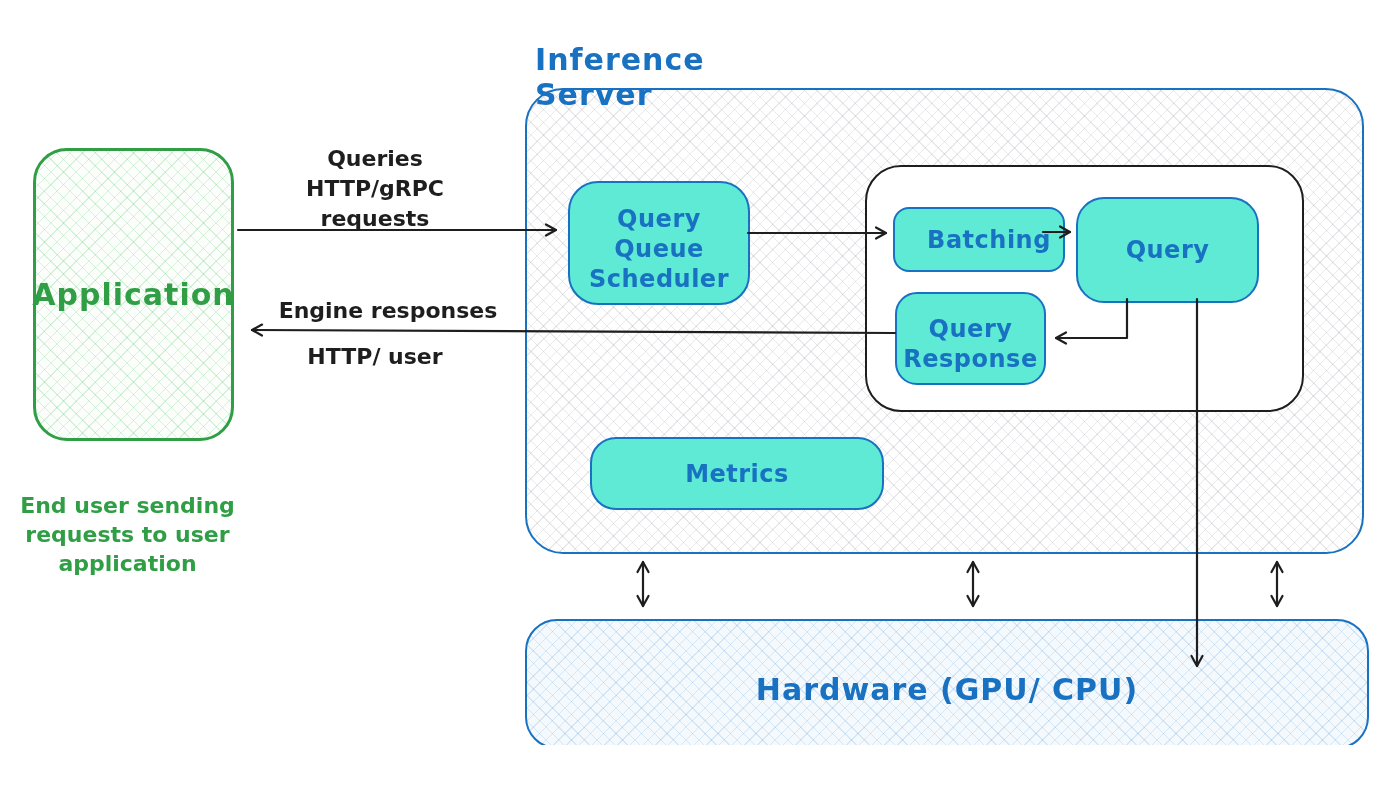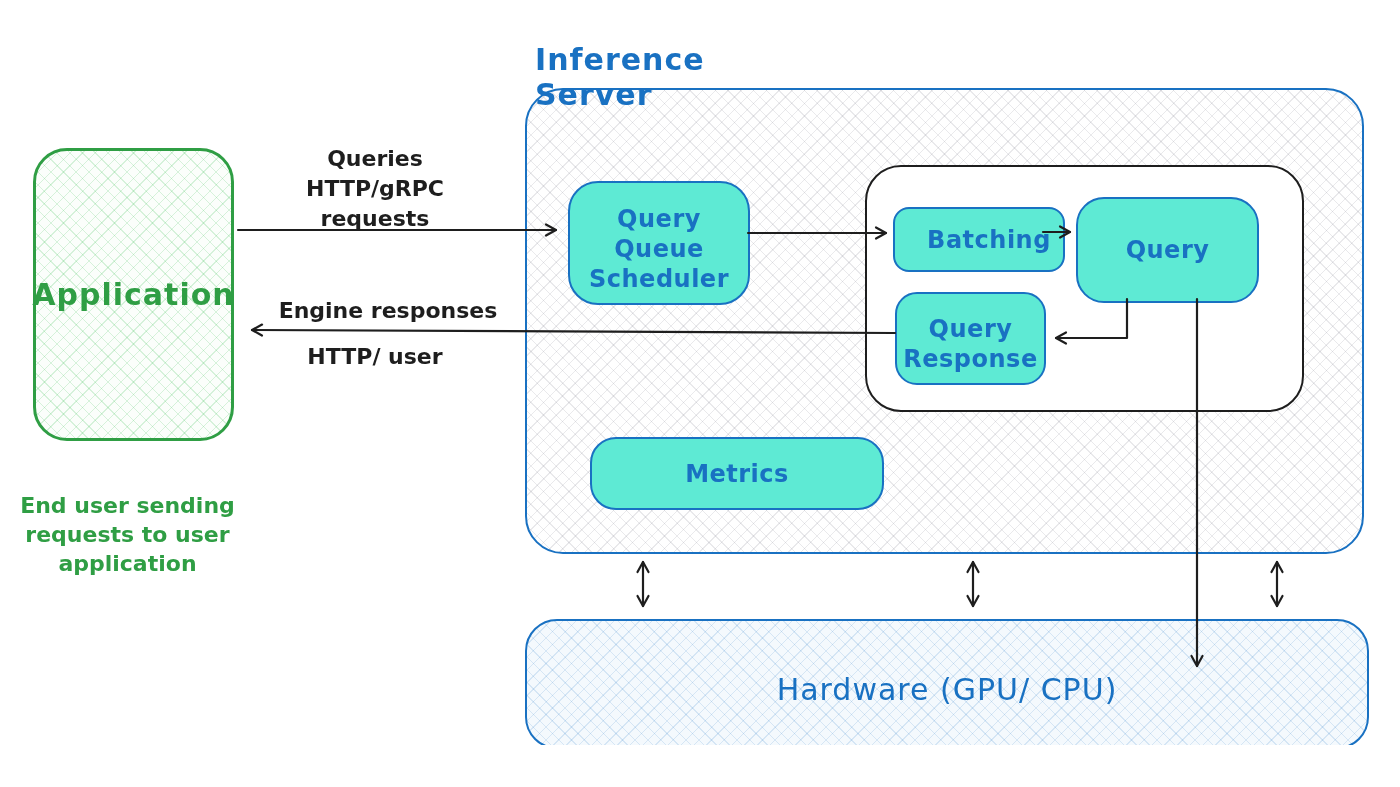--- a/index.html
+++ b/index.html
@@ -40,21 +40,21 @@
   .hardware-box{
     left:525px;top:619px;width:840px;height:126px;
     border:2.5px solid var(--blue);
     border-radius:32px;
     background-color:#f4f9fd;
     background-image:
       repeating-linear-gradient(45deg, rgba(25,113,194,.14) 0 1px, transparent 1px 9px),
       repeating-linear-gradient(-45deg, rgba(25,113,194,.14) 0 1px, transparent 1px 9px);
     z-index:1;
     color:var(--blue);
-    font-size:30px;font-weight:normal;letter-spacing:1px;justify-content:center;
+    font-size:30px;font-weight:bold;letter-spacing:1px;justify-content:center;
   }
   .app-box{
     left:33px;top:148px;width:195px;height:287px;
     border:3px solid var(--green);
     border-radius:34px;
     background-color:#fbfefb;
     background-image:
       repeating-linear-gradient(45deg, rgba(64,192,87,.20) 0 1px, transparent 1px 9px),
       repeating-linear-gradient(-45deg, rgba(64,192,87,.20) 0 1px, transparent 1px 9px);
     z-index:1;

